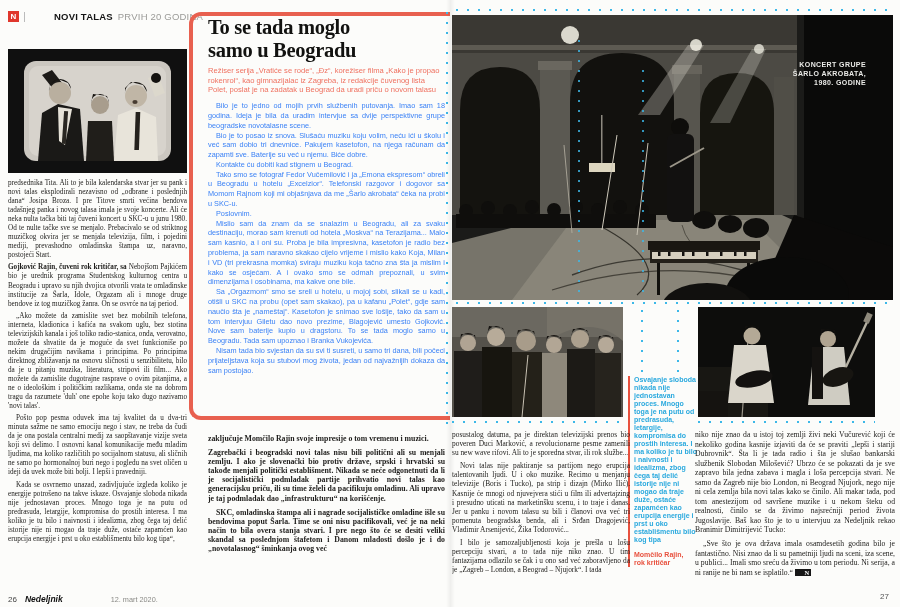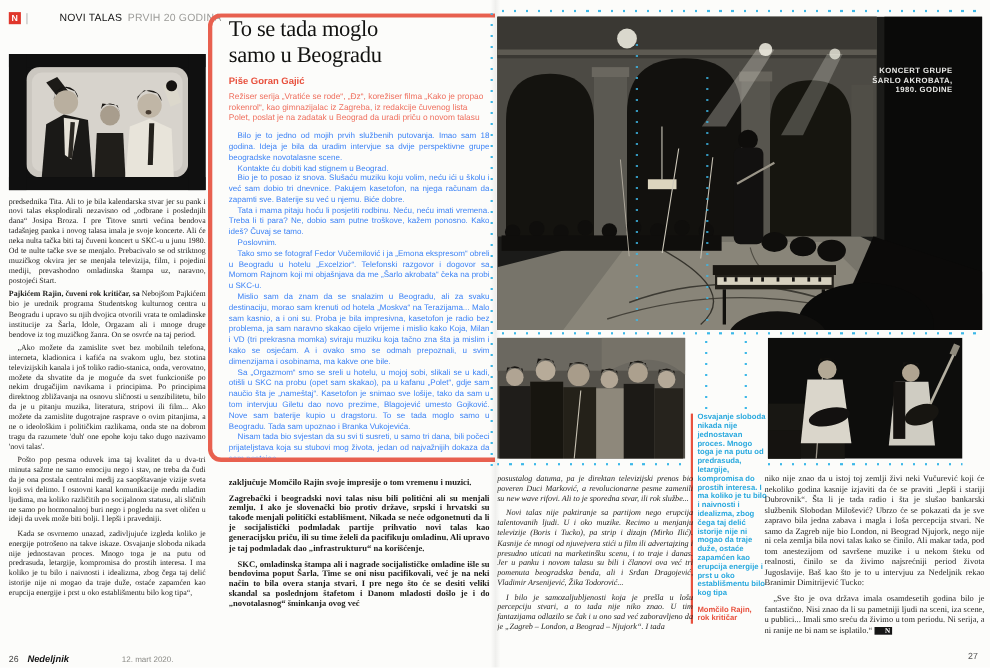--- a/index.html
+++ b/index.html
@@ -7,48 +7,48 @@
           font-family:"Liberation Sans",sans-serif;}
   .abs{position:absolute;}
   
   .serif{font-family:"Liberation Serif",serif;color:#1d1c1a;text-align:justify;}
   .serif p{margin:0 0 3px 0;font-size:7.2px;line-height:9.05px;}
   .serif p.ind{text-indent:8px;}
   .kicker{top:11px;left:8px;display:flex;align-items:center;gap:5px;font-size:9.5px;letter-spacing:.2px;}
   .nlogo{width:11px;height:11px;background:#e0372c;color:#fff;font-weight:bold;font-size:8px;
          display:flex;align-items:center;justify-content:center;}
   .kick-div{width:1px;height:10px;background:#bbb;}
-  .kick-b{font-weight:normal;color:#141414;padding-left:24px;}
+  .kick-b{font-weight:bold;color:#141414;padding-left:24px;}
   .kick-l{color:#9b9b98;}
   
   .introbox{left:189px;top:12px;width:261px;height:408px;border:4px solid #e8604f;border-right:none;
             border-radius:12px 0 0 12px;box-sizing:border-box;}
   .introcontent{left:208px;top:16px;width:237px;height:400px;overflow:hidden;}
-  .title{font-family:"Liberation Serif",serif;font-weight:normal;color:#121210;font-size:20.5px;
+  .title{font-family:"Liberation Serif",serif;font-weight:bold;color:#121210;font-size:20.5px;
          line-height:22.5px;letter-spacing:-.3px;}
   .byline{margin-top:7px;color:#e8513e;font-weight:bold;font-size:8.6px;}
   .lead{margin-top:5px;color:#ef7160;font-size:7.6px;line-height:9.7px;}
   .introbody{margin-top:6px;color:#3b82f6;}
   .introbody p{margin:0;font-size:7.3px;line-height:9.8px;text-align:justify;text-indent:8px;}
   .outro{left:208px;top:434px;width:237px;height:160px;overflow:hidden;font-weight:bold;}
   .outro p{font-size:7.8px;line-height:9.1px;margin:0 0 5px 0;}
   .col1{left:8px;top:179px;width:179px;height:416px;overflow:hidden;}
   .footerL{left:8px;top:594px;display:flex;align-items:baseline;gap:8px;}
   .f-num{font-size:8px;color:#444;}
   .f-brand{font-size:8.5px;font-weight:bold;color:#111;font-style:italic;}
   .f-date{font-size:7.3px;color:#8a8a86;margin-left:40px;}
   .pagenumR{left:880px;top:592px;font-size:8px;color:#555;}
   
   .bigphoto{left:452px;top:15px;width:441px;height:285px;}
   .caption{left:700px;top:60px;width:166px;text-align:right;color:#e9e9e6;font-size:7px;
            line-height:9px;letter-spacing:.4px;font-weight:bold;}
   .smallphoto1{left:452px;top:307px;width:171px;height:110px;}
   .smallphoto2{left:698px;top:307px;width:177px;height:110px;}
   .colA{left:452px;top:430px;width:178px;height:164px;overflow:hidden;}
-  .colA p{font-size:7.4px;line-height:9.1px;margin:0 0 4px 0;font-style:italic;}
+  .colA p{font-size:7.4px;line-height:9.1px;margin:0 0 4px 0;}
   .colB{left:695px;top:430px;width:200px;height:168px;overflow:hidden;}
   .colB p{font-size:7.7px;line-height:9.55px;margin:0 0 4px 0;}
   .quote{left:628px;top:376px;width:72px;border-left:2px solid #e8513e;padding-left:4px;box-sizing:border-box;}
   .quote-text{color:#2aa9de;font-weight:bold;font-size:7px;line-height:8px;}
   .quote-attr{margin-top:7px;color:#e8513e;font-weight:bold;font-size:7px;line-height:8px;}
   .nend{display:inline-block;background:#161616;color:#fff;font-weight:bold;font-size:6.5px;
         line-height:7.5px;padding:0 1.5px;margin-left:2px;}
   
   .dots-h{height:2px;background-image:repeating-linear-gradient(90deg,#3cb8e8 0 2px,transparent 2px 11px);}
   .dots-v{width:2px;background-image:repeating-linear-gradient(180deg,#3cb8e8 0 2px,transparent 2px 10px);}
@@ -93,42 +93,40 @@
     <rect x="127" y="63" width="4.6" height="38" fill="#24211c" transform="rotate(2 129 82)"></rect>
 
     <rect x="0" y="0" width="179" height="12" fill="#101010"></rect>
     <rect x="0" y="112" width="179" height="12" fill="#101010"></rect>
     <rect x="0" y="0" width="16" height="124" fill="#101010"></rect>
     <rect x="163" y="0" width="16" height="124" fill="#101010"></rect>
   </svg>
 
   <div class="abs col1 serif">
     <p>predsednika Tita. Ali to je bila kalendarska stvar jer su pank i novi talas eksplodirali nezavisno od „odbrane i poslednjih dana“ Josipa Broza. I pre Titove smrti većina bendova tadašnjeg panka i novog talasa imala je svoje koncerte. Ali će neka nulta tačka biti taj čuveni koncert u SKC-u u junu 1980. Od te nulte tačke sve se menjalo. Prebacivalo se od striktnog muzičkog okvira jer se menjala televizija, film, i pojedini mediji, prevashodno omladinska štampa uz, naravno, postojeći Start.</p>
-    <p><b>Pajkićem Rajin, čuveni rok kritičar, sa </b><span>Nebojšom Pajkićem bio je urednik programa Studentskog kulturnog centra u Beogradu i upravo su njih dvojica otvorili vrata te omladinske institucije za Šarla, Idole, Orgazam ali i mnoge druge bendove iz tog muzičkog žanra. On se osvrće na taj period.</span></p>
+    <p><b>Gojković Rajin, čuveni rok kritičar, sa </b><span>Nebojšom Pajkićem bio je urednik programa Studentskog kulturnog centra u Beogradu i upravo su njih dvojica otvorili vrata te omladinske institucije za Šarla, Idole, Orgazam ali i mnoge druge bendove iz tog muzičkog žanra. On se osvrće na taj period.</span></p>
     <p class="ind">„Ako možete da zamislite svet bez mobilnih telefona, interneta, kladionica i kafića na svakom uglu, bez stotina televizijskih kanala i još toliko radio-stanica, onda, verovatno, možete da shvatite da je moguće da svet funkcioniše po nekim drugačijim navikama i principima. Po principima direktnog zbližavanja na osnovu sličnosti u senzibilitetu, bilo da je u pitanju muzika, literatura, stripovi ili film... Ako možete da zamislite dugotrajne rasprave o ovim pitanjima, a ne o ideološkim i političkim razlikama, onda ste na dobrom tragu da razumete 'duh' one epohe koju tako dugo nazivamo 'novi talas'.</p>
     <p class="ind">Pošto pop pesma oduvek ima taj kvalitet da u dva-tri minuta sažme ne samo emociju nego i stav, ne treba da čudi da je ona postala centralni medij za saopštavanje vizije sveta koji svi delimo. I osnovni kanal komunikacije među mladim ljudima, ma koliko različitih po socijalnom statusu, ali sličnih ne samo po hormonalnoj buri nego i pogledu na svet oličen u ideji da uvek može biti bolji. I lepši i pravedniji.</p>
     <p class="ind">Kada se osvrnemo unazad, zadivljujuće izgleda koliko je energije potrošeno na takve iskaze. Osvajanje sloboda nikada nije jednostavan proces. Mnogo toga je na putu od predrasuda, letargije, kompromisa do prostih interesa. I ma koliko je tu bilo i naivnosti i idealizma, zbog čega taj delić istorije nije ni mogao da traje duže, ostaće zapamćen kao erupcija energije i prst u oko establišmentu bilo kog tipa“,</p>
   </div>
 
   <div class="abs introbox"></div>
 
   <div class="abs introcontent">
     <div class="title">
       <div>To se tada moglo</div>
       <div>samo u Beogradu</div>
     </div>
-    <div class="byline">Piše Goran Gajić</div>
     <div class="lead">Režiser serija „Vratiće se rode“, „Đz“, korežiser filma „Kako je propao rokenrol“, kao gimnazijalac iz Zagreba, iz redakcije čuvenog lista Polet, poslat je na zadatak u Beograd da uradi priču o novom talasu</div>
     <div class="introbody">
       <p>Bilo je to jedno od mojih prvih službenih putovanja. Imao sam 18 godina. Ideja je bila da uradim intervjue sa dvije perspektivne grupe beogradske novotalasne scene.</p>
+      <p>Bio je to posao iz snova. Slušaću muziku koju volim, neću ići u školu i već sam dobio tri dnevnice. Pakujem kasetofon, na njega računam da zapamti sve. Baterije su već u njemu. Biće dobre.</p>
       <p>Kontakte ću dobiti kad stignem u Beograd.</p>
-      <p>Bio je to posao iz snova. Slušaću muziku koju volim, neću ići u školu i već sam dobio tri dnevnice. Pakujem kasetofon, na njega računam da zapamti sve. Baterije su već u njemu. Biće dobre.</p>
-      <p>Tata i mama pitaju hoću li posjetiti rodbinu. Neću, neću imati vremena. Treba li ti para? Ne, dobio sam putne troškove, kažem ponosno. Kako ideš? Čuvaj se tamo.</p>
+      <p>Tako smo se fotograf Fedor Vučemilović i ja „Emona ekspresom“ obreli u Beogradu u hotelu „Excelzior“. Telefonski razgovor i dogovor sa Momom Rajnom koji mi objašnjava da me „Šarlo akrobata“ čeka na probi u SKC-u.</p>
       <p>Poslovnim.</p>
-      <p>Tako smo se fotograf Fedor Vučemilović i ja „Emona ekspresom“ obreli u Beogradu u hotelu „Excelzior“. Telefonski razgovor i dogovor sa Momom Rajnom koji mi objašnjava da me „Šarlo akrobata“ čeka na probi u SKC-u.</p>
       <p>Mislio sam da znam da se snalazim u Beogradu, ali za svaku destinaciju, morao sam krenuti od hotela „Moskva“ na Terazijama... Malo sam kasnio, a i oni su. Proba je bila impresivna, kasetofon je radio bez problema, ja sam naravno skakao cijelo vrijeme i mislio kako Koja, Milan i VD (tri prekrasna momka) sviraju muziku koja tačno zna šta ja mislim i kako se osjećam. A i ovako smo se odmah prepoznali, u svim dimenzijama i osobinama, ma kakve one bile.</p>
       <p>Sa „Orgazmom“ smo se sreli u hotelu, u mojoj sobi, slikali se u kadi, otišli u SKC na probu (opet sam skakao), pa u kafanu „Polet“, gdje sam naučio šta je „nameštaj“. Kasetofon je snimao sve lošije, tako da sam u tom intervjuu Giletu dao novo prezime, Blagojević umesto Gojković. Nove sam baterije kupio u dragstoru. To se tada moglo samo u Beogradu. Tada sam upoznao i Branka Vukojevića.</p>
       <p>Nisam tada bio svjestan da su svi ti susreti, u samo tri dana, bili počeci prijateljstava koja su stubovi mog života, jedan od najvažnijih dokaza da sam postojao.</p>
     </div>
   </div>
 
   <div class="abs outro serif">
     <p>zaključuje Momčilo Rajin svoje impresije o tom vremenu i muzici.</p>
     <p><b>Zagrebački i beogradski novi talas nisu </b><span>bili politični ali su menjali zemlju. I ako je slovenački bio protiv države, srpski i hrvatski su takođe menjali politički establišment. Nikada se neće odgonetnuti da li je socijalistički podmladak partije prihvatio novi talas kao generacijsku priču, ili su time želeli da pacifikuju omladinu. Ali upravo je taj podmladak dao „infrastrukturu“ na korišćenje.</span></p>
     <p class="ind">SKC, omladinska štampa ali i nagrade socijalističke omladine išle su bendovima poput Šarla. Time se oni nisu pacifikovali, već je na neki način to bila overa stanja stvari. I pre nego što će se desiti veliki skandal sa poslednjom štafetom i Danom mladosti došlo je i do „novotalasnog“ šminkanja ovog već</p>

